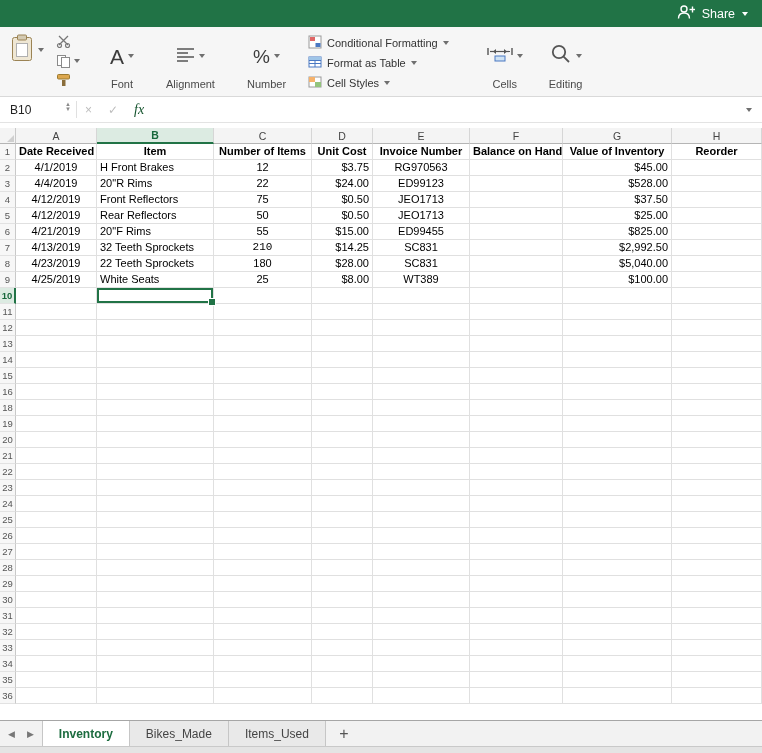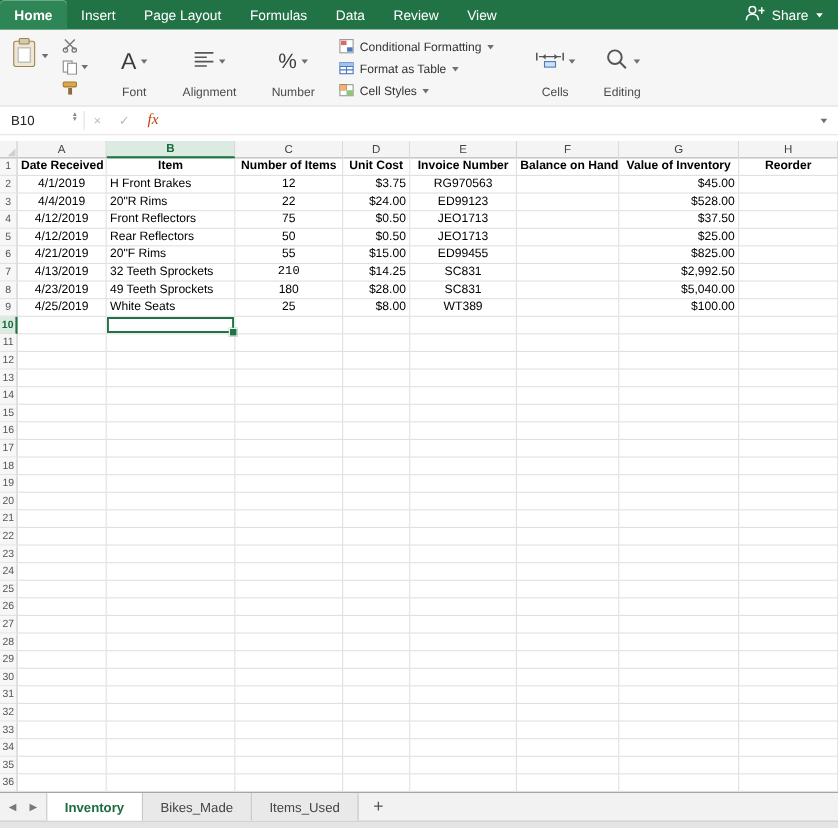--- a/index.html
+++ b/index.html
@@ -26,21 +26,21 @@
   .pct{font-size:19px;color:#3c3c3c;line-height:1;}
   .stack{display:flex;flex-direction:column;gap:4px;padding-top:8px;}
   .stack-item{display:flex;align-items:center;gap:5px;font-size:11px;color:#333;height:16px;white-space:nowrap;}
 
   
   .fbar{position:absolute;top:97px;left:0;right:0;height:26px;background:#fff;border-bottom:1px solid #e3e3e3;display:flex;align-items:center;}
   .namebox{width:76px;height:100%;display:flex;align-items:center;padding-left:10px;font-size:12px;color:#222;position:relative;}
   .stepper{position:absolute;right:5px;top:5px;display:flex;flex-direction:column;line-height:.75;font-size:6px;color:#8a8a8a;}
   .fb-sep{width:1px;height:70%;background:#e0e0e0;}
   .fbicon{color:#bcbcbc;font-size:12px;padding:0 8px;}
-  .fx{font-family:"Liberation Serif","DejaVu Serif",serif;font-style:italic;font-size:14px;color:#c2410c;padding:0 8px;}
+  .fx{font-family:"Liberation Serif","DejaVu Serif",serif;font-style:italic;font-size:14px;color:#14532d;padding:0 8px;}
   .fb-input{flex:1;height:100%;}
   .fb-caret{margin:0 10px;}
 
   
   .grid{position:absolute;top:128px;left:0;width:762px;bottom:33px;background:#fff;overflow:hidden;}
   .colhdr-row{display:flex;height:16px;}
   .corner{width:16px;height:16px;background:#f4f4f4;border-right:1px solid #c9c9c9;border-bottom:1px solid #b5b5b5;position:relative;}
   .corner::after{content:'';position:absolute;right:1px;bottom:1px;border-left:7px solid transparent;border-bottom:7px solid #cfcfcf;}
   .colhdr{height:16px;background:#f4f4f4;border-right:1px solid #d6d6d6;border-bottom:1px solid #b5b5b5;font-size:10.5px;color:#444;display:flex;align-items:center;justify-content:center;}
   .colhdr.sel{background:#dcebe2;border-bottom:2px solid #217346;color:#17683b;font-weight:bold;}
@@ -61,29 +61,20 @@
   .sheetnav{display:flex;align-items:center;padding:0 8px;gap:12px;color:#777;font-size:9px;}
   .sheet-tabs{display:flex;}
   .sheet-tab{display:flex;align-items:center;padding:0 16px;font-size:12px;color:#444;border-right:1px solid #c6c6c6;background:#e9e9e9;}
   .sheet-tab.active{background:#fff;color:#1c6c3f;font-weight:bold;border-left:1px solid #c6c6c6;}
   .addsheet{display:flex;align-items:center;justify-content:center;width:36px;font-size:16px;color:#555;}
 </style>
 </head>
 <body>
 
 <div class="topbar">
-  <div class="rtabs">
-      <div class="rtab active">Home</div>
-      <div class="rtab">Insert</div>
-      <div class="rtab">Page Layout</div>
-      <div class="rtab">Formulas</div>
-      <div class="rtab">Data</div>
-      <div class="rtab">Review</div>
-      <div class="rtab">View</div>
-    </div>
   <div class="share">
     <span>
       <svg width="18" height="14" viewBox="0 0 18 14">
           <circle cx="7" cy="4" r="3" fill="none" stroke="#fff" stroke-width="1.4"></circle>
           <path d="M1.5 13.5 Q1.5 8 7 8 Q12.5 8 12.5 13.5" fill="none" stroke="#fff" stroke-width="1.4"></path>
           <line x1="15.5" y1="1.5" x2="15.5" y2="7.5" stroke="#fff" stroke-width="1.4"></line>
           <line x1="12.5" y1="4.5" x2="18.5" y2="4.5" stroke="#fff" stroke-width="1.4"></line>
         </svg>
     </span>
     <span>Share</span>
@@ -335,21 +326,21 @@
         <div class="cell a-center" style="width: 98px; font-family: Liberation Mono, monospace;">210</div>
         <div class="cell a-right" style="width: 61px;">$14.25</div>
         <div class="cell a-center" style="width: 97px;">SC831</div>
         <div class="cell a-center" style="width: 93px;"></div>
         <div class="cell a-right" style="width: 109px;">$2,992.50</div>
         <div class="cell a-center" style="width: 90px;"></div>
       </div>
       <div class="grow">
         <div class="rowhdr">8</div>
         <div class="cell a-center" style="width: 81px;">4/23/2019</div>
-        <div class="cell a-left" style="width: 117px;">49 Teeth Sprockets</div>
+        <div class="cell a-left" style="width: 117px;">22 Teeth Sprockets</div>
         <div class="cell a-center" style="width: 98px;">180</div>
         <div class="cell a-right" style="width: 61px;">$28.00</div>
         <div class="cell a-center" style="width: 97px;">SC831</div>
         <div class="cell a-center" style="width: 93px;"></div>
         <div class="cell a-right" style="width: 109px;">$5,040.00</div>
         <div class="cell a-center" style="width: 90px;"></div>
       </div>
       <div class="grow">
         <div class="rowhdr">9</div>
         <div class="cell a-center" style="width: 81px;">4/25/2019</div>
@@ -432,31 +423,20 @@
         <div class="cell a-center" style="width: 81px;"></div>
         <div class="cell a-left" style="width: 117px;"></div>
         <div class="cell a-center" style="width: 98px;"></div>
         <div class="cell a-right" style="width: 61px;"></div>
         <div class="cell a-center" style="width: 97px;"></div>
         <div class="cell a-center" style="width: 93px;"></div>
         <div class="cell a-right" style="width: 109px;"></div>
         <div class="cell a-center" style="width: 90px;"></div>
       </div>
       <div class="grow">
-        <div class="rowhdr">17</div>
-        <div class="cell a-center" style="width: 81px;"></div>
-        <div class="cell a-left" style="width: 117px;"></div>
-        <div class="cell a-center" style="width: 98px;"></div>
-        <div class="cell a-right" style="width: 61px;"></div>
-        <div class="cell a-center" style="width: 97px;"></div>
-        <div class="cell a-center" style="width: 93px;"></div>
-        <div class="cell a-right" style="width: 109px;"></div>
-        <div class="cell a-center" style="width: 90px;"></div>
-      </div>
-      <div class="grow">
         <div class="rowhdr">18</div>
         <div class="cell a-center" style="width: 81px;"></div>
         <div class="cell a-left" style="width: 117px;"></div>
         <div class="cell a-center" style="width: 98px;"></div>
         <div class="cell a-right" style="width: 61px;"></div>
         <div class="cell a-center" style="width: 97px;"></div>
         <div class="cell a-center" style="width: 93px;"></div>
         <div class="cell a-right" style="width: 109px;"></div>
         <div class="cell a-center" style="width: 90px;"></div>
       </div>

